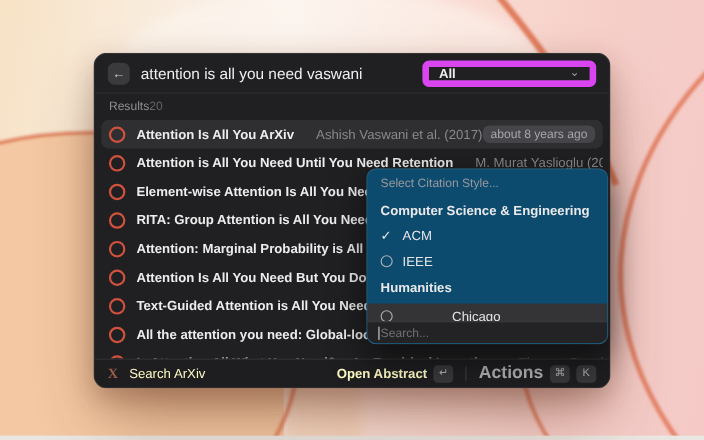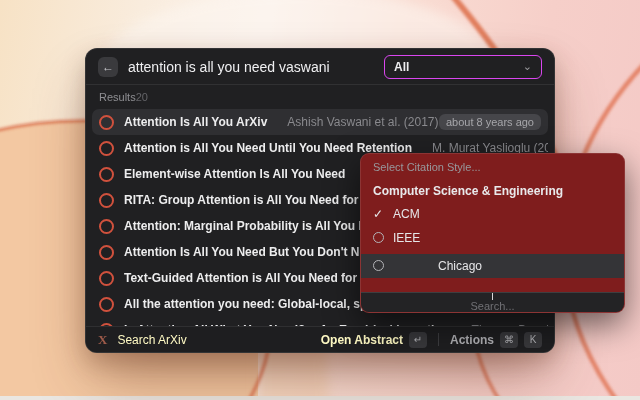--- a/index.html
+++ b/index.html
@@ -22,21 +22,21 @@
     height:36px;display:flex;align-items:center;padding:0 12px;
     border-bottom:1px solid rgba(255,255,255,0.08);box-sizing:border-box;
   }
   .back-btn{
     width:20px;height:20px;border-radius:6px;background:#3a3a3d;
     display:flex;align-items:center;justify-content:center;
     color:#c8c8cc;font-size:12px;line-height:1;flex:none;cursor:default;
   }
   .query{margin-left:10px;font-size:14px;color:#efeff1;white-space:nowrap;}
   .filter{
-    margin-left:auto;width:158px;height:24px;border:1px solid #d946ef;border-radius:6px;
+    margin-left:auto;width:158px;height:24px;border:6px solid #d946ef;border-radius:6px;
     display:flex;align-items:center;padding:0 9px;box-sizing:border-box;
   }
   .filter-value{font-size:12px;font-weight:bold;color:#ededef;}
   .filter-chev{margin-left:auto;color:#9a9a9e;font-size:11px;line-height:1;}
 
   .results-header{height:24px;display:flex;align-items:center;padding:0 13px;}
   .results-label{font-size:11px;color:#8f8f93;}
   .results-count{font-size:11px;color:#646468;}
 
   .list{position:absolute;top:60px;left:0;right:0;bottom:26px;overflow:hidden;padding:0 6px;}
@@ -58,39 +58,39 @@
   }
   .arxiv-x{font-family:"Liberation Serif",serif;font-size:13px;font-weight:bold;color:#9d5b4a;line-height:1;}
   .footer-app{font-size:12px;color:#fef9c3;margin-left:10px;}
   .footer-right{margin-left:auto;display:flex;align-items:center;}
   .primary-label{font-size:12px;font-weight:bold;color:#fef9c3;}
   .keycap{
     min-width:12px;height:16px;padding:0 3px;margin-left:6px;border-radius:4px;background:#38383b;
     color:#b0b0b4;font-size:10px;display:flex;align-items:center;justify-content:center;line-height:1;
   }
   .foot-div{width:1px;height:13px;background:#3c3c3f;margin:0 11px;}
-  .actions-label{font-size:12px;font-weight:bold;color:#aeaeb2;text-align:right;}
+  .actions-label{font-size:16px;font-weight:bold;color:#aeaeb2;text-align:right;}
 
   
   .popover{
-    position:absolute;left:333px;top:153px;width:265px;height:160px;z-index:10;
-    background:#7f1d1d;border-radius:9px;border:1px solid rgba(255,255,255,0.10);
-    box-shadow:0 12px 32px rgba(0,0,0,0.55);box-sizing:border-box;overflow:hidden;margin-left:27px;
+    position:absolute;left:333px;top:153px;width:220px;height:160px;z-index:10;
+    background:#0c4a6e;border-radius:9px;border:1px solid rgba(255,255,255,0.10);
+    box-shadow:0 12px 32px rgba(0,0,0,0.55);box-sizing:border-box;overflow:hidden;
   }
   .pop-title{height:26px;display:flex;align-items:center;padding:0 12px;font-size:11px;color:#98989c;}
   .pop-section{height:22px;display:flex;align-items:center;padding:0 12px;font-size:12px;font-weight:bold;color:#e9e9eb;}
   .pop-item{height:24px;display:flex;align-items:center;padding:0 12px;}
   .pop-item.hovered{background:#343437;gap:45px;}
   .pop-item .sel-icon{width:20px;flex:none;color:#e6e6e8;font-size:12px;line-height:1;}
   .pop-item .circ{display:inline-block;width:9px;height:9px;border:1.5px solid #b4b4b8;border-radius:50%;}
   .pop-item-label{font-size:12px;color:#e6e6e8;}
   .pop-item.spaced{margin-top:4px;}
   .pop-search{
     position:absolute;left:0;right:0;bottom:0;height:19px;background:#232325;
-    border-top:1px solid #3e3e40;display:flex;align-items:center;padding:0 10px;flex-direction:column;
+    border-top:1px solid #3e3e40;display:flex;align-items:center;padding:0 10px;
   }
   .caret{width:1px;height:12px;background:#d8d8da;margin-right:1px;}
   .pop-placeholder{font-size:11px;color:#707074;}
 </style>
 </head>
 <body>
 
 <svg class="wallpaper" viewBox="0 0 640 400" xmlns="http://www.w3.org/2000/svg">
   <defs>
     <filter id="soft" x="-20%" y="-20%" width="140%" height="140%">
@@ -195,20 +195,21 @@
   <div class="pop-title">Select Citation Style...</div>
   <div class="pop-section">Computer Science &amp; Engineering</div>
   <div class="pop-item">
     <span class="sel-icon">✓</span>
     <span class="pop-item-label">ACM</span>
   </div>
   <div class="pop-item">
     <span class="sel-icon"><span class="circ"></span></span>
     <span class="pop-item-label">IEEE</span>
   </div>
+  <div class="pop-section">Humanities</div>
   <div class="pop-item spaced hovered">
     <span class="sel-icon"><span class="circ"></span></span>
     <span class="pop-item-label">Chicago</span>
   </div>
   <div class="pop-search">
     <span class="caret"></span>
     <span class="pop-placeholder">Search...</span>
   </div>
 </div>
 

